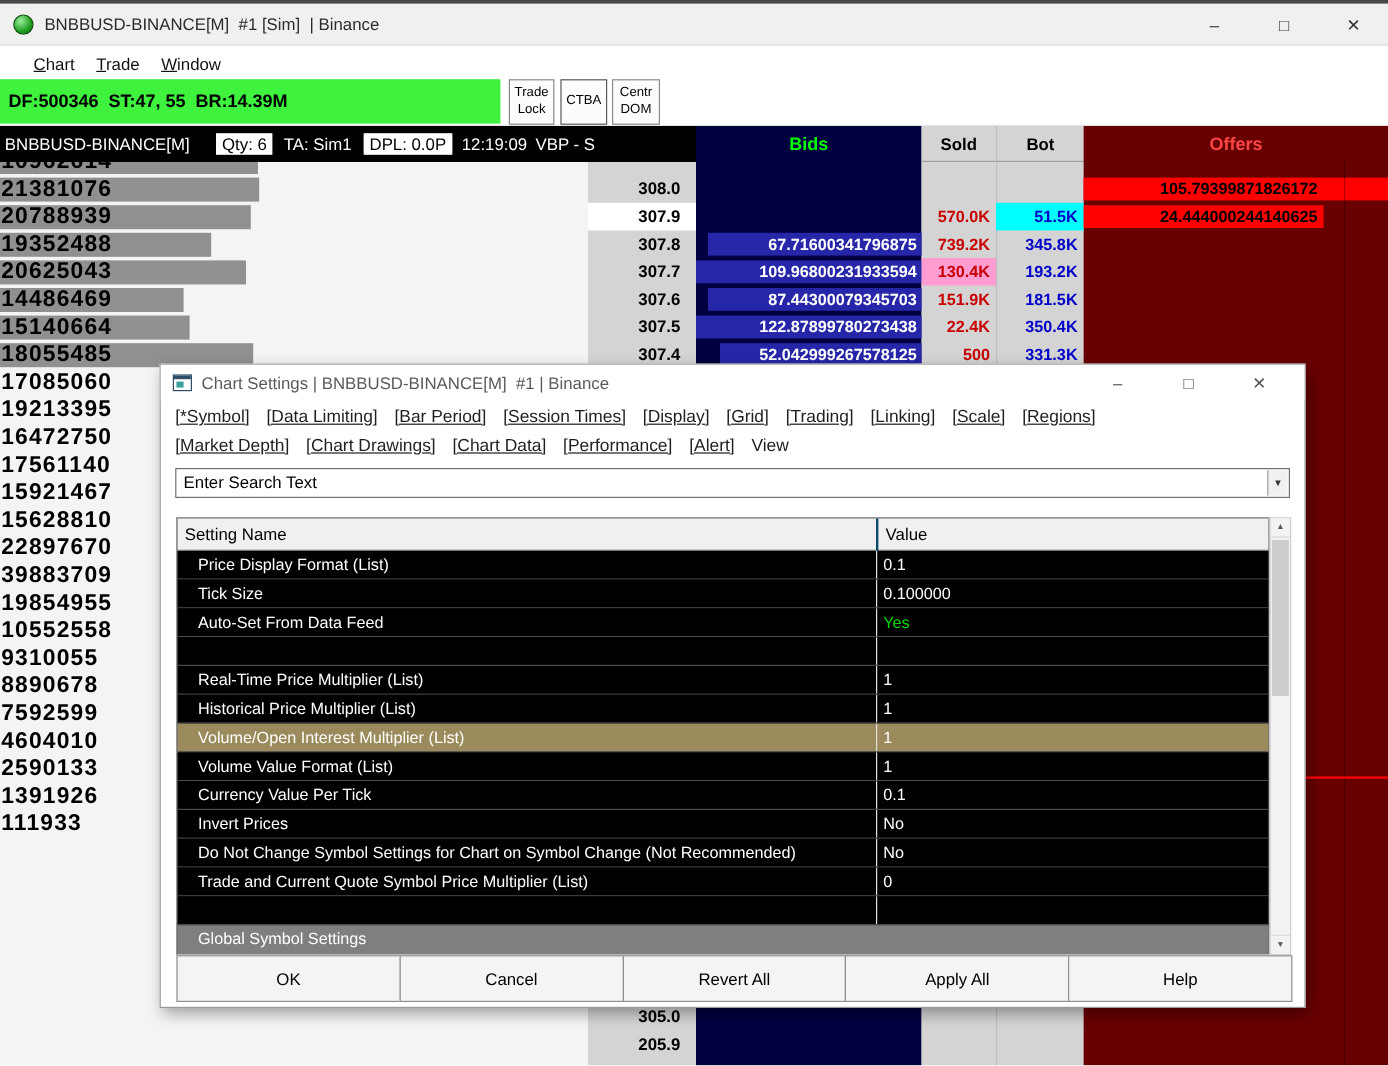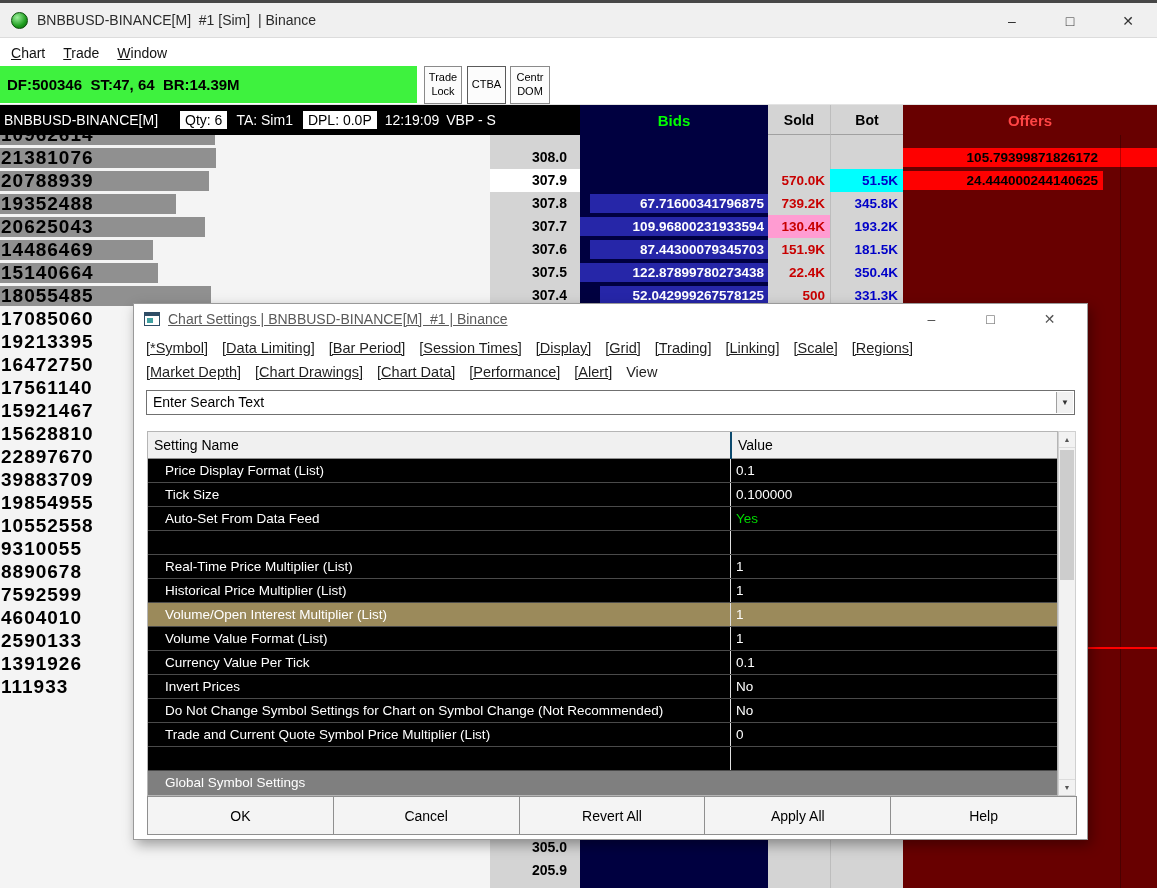--- a/index.html
+++ b/index.html
@@ -8,21 +8,21 @@
   #screen { position:relative; width:1157px; height:888px; overflow:hidden; background:#fff; }
 
   
   .titlebar{position:absolute;top:0;left:0;right:0;height:38px;background:#f0f0f0;border-top:3px solid #474747;border-bottom:1px solid #dcdcdc;display:flex;align-items:center;}
   .app-icon{width:17px;height:17px;border-radius:50%;margin:0 9px 0 11px;background:radial-gradient(circle at 35% 30%, #9ef09e, #1f9e1f 60%, #0c5c0c);border:1px solid #0a4d0a;}
   .titlebar-text{font-size:14px;color:#2b2b2b;white-space:pre;}
   .win-controls{margin-left:auto;display:flex;height:100%;}
   .win-btn{width:58px;height:35px;display:flex;align-items:center;justify-content:center;font-size:14px;color:#333;cursor:default;}
 
   
-  .menubar{position:absolute;top:41px;left:0;right:0;height:24px;background:#fff;display:flex;align-items:center;padding-left:2px;}
+  .menubar{position:absolute;top:41px;left:0;right:0;height:24px;background:#fff;display:flex;align-items:center;padding-left:19px;}
   .menu-item{font-size:14px;color:#111;padding:0 9px;}
   .menu-item::first-letter{text-decoration:underline;}
 
   
   .toolbar{position:absolute;top:65px;left:0;right:0;height:40px;background:#fff;border-bottom:1px solid #e3e3e3;}
   .status-green{position:absolute;left:0;top:1px;width:417px;height:37px;background:var(--green-status,#3ef23e);display:flex;align-items:center;padding-left:7px;font-weight:bold;font-size:15px;color:#000;white-space:pre;}
   .tb-btn{position:absolute;top:1px;height:38px;background:#fcfcfc;border:1px solid #8a8a8a;font-size:11px;display:flex;flex-direction:column;align-items:center;justify-content:center;line-height:1.25;color:#000;text-align:center;}
   #btn-tradelock{left:424px;width:38px;}
   #btn-ctba{left:467px;width:39px;border-color:#5a5a5a;}
   #btn-centrdom{left:510px;width:40px;}
@@ -65,21 +65,21 @@
   .offer-wrap{position:absolute;left:903px;width:254px;height:23px;}
   .offer-bar{position:absolute;left:0;top:2px;height:19px;background:var(--offer-bar,#fe0000);}
   .offer-text{position:absolute;left:0;top:0;width:200px;height:23px;line-height:23px;text-align:right;padding-right:5px;color:#000;font-weight:bold;font-size:13.5px;}
 
   
   .dialog{position:absolute;left:133px;top:303px;width:955px;height:537px;background:#fff;border:1px solid #9a9a9a;box-shadow:3px 5px 12px rgba(0,0,0,0.35);z-index:10;}
   .dlg-titlebar{position:absolute;top:0;left:0;right:0;height:30px;display:flex;align-items:center;background:#fff;}
   .dlg-icon{width:16px;height:14px;margin:0 8px 0 10px;border:1px solid #2e4d66;background:#fff;position:relative;}
   .dlg-icon::before{content:"";position:absolute;top:0;left:0;right:0;height:3px;background:#2e4d66;}
   .dlg-icon::after{content:"";position:absolute;left:2px;top:5px;width:6px;height:5px;background:#3fa0a0;}
-  .dlg-title{font-size:14px;color:#5a5a5a;white-space:pre;text-decoration:underline;}
+  .dlg-title{font-size:14px;color:#5a5a5a;white-space:pre;}
   .dlg-controls{margin-left:auto;display:flex;margin-right:8px;}
   .dlg-btn{width:59px;height:28px;display:flex;align-items:center;justify-content:center;color:#555;font-size:14px;}
   .dlg-tabs{position:absolute;top:32px;left:12px;right:12px;font-size:14.5px;color:#1f1f1f;}
   .tab-line{line-height:24px;white-space:nowrap;}
   .tab{display:inline-block;margin-right:14px;text-decoration:underline;}
   .tab.plain{text-decoration:none;}
   .dlg-search{position:absolute;top:86px;left:12px;right:12px;height:25px;border:1px solid #707070;background:#fff;}
   .search-text{position:absolute;left:6px;top:0;height:23px;line-height:23px;font-size:14px;color:#000;}
   .combo-arrow{position:absolute;right:1px;top:1px;bottom:1px;width:17px;background:#f1f1f1;border-left:1px solid #a0a0a0;display:flex;align-items:center;justify-content:center;font-size:8px;color:#333;}
   .settings-table{position:absolute;left:13px;top:127px;width:911px;height:365px;border:1px solid #b5b5b5;background:#000;}
@@ -118,21 +118,21 @@
     </div>
   </div>
 
   <div class="menubar" id="menubar">
       <div class="menu-item">Chart</div>
       <div class="menu-item">Trade</div>
       <div class="menu-item">Window</div>
     </div>
 
   <div class="toolbar">
-    <div class="status-green">DF:500346  ST:47, 64  BR:14.39M</div>
+    <div class="status-green">DF:500346  ST:47, 55  BR:14.39M</div>
     <div id="toolbar-buttons">
         <div class="tb-btn" id="btn-tradelock">
           <span>Trade</span>
           <span>Lock</span>
         </div>
         <div class="tb-btn" id="btn-ctba">
           <span>CTBA</span>
         </div>
         <div class="tb-btn" id="btn-centrdom">
           <span>Centr</span>

